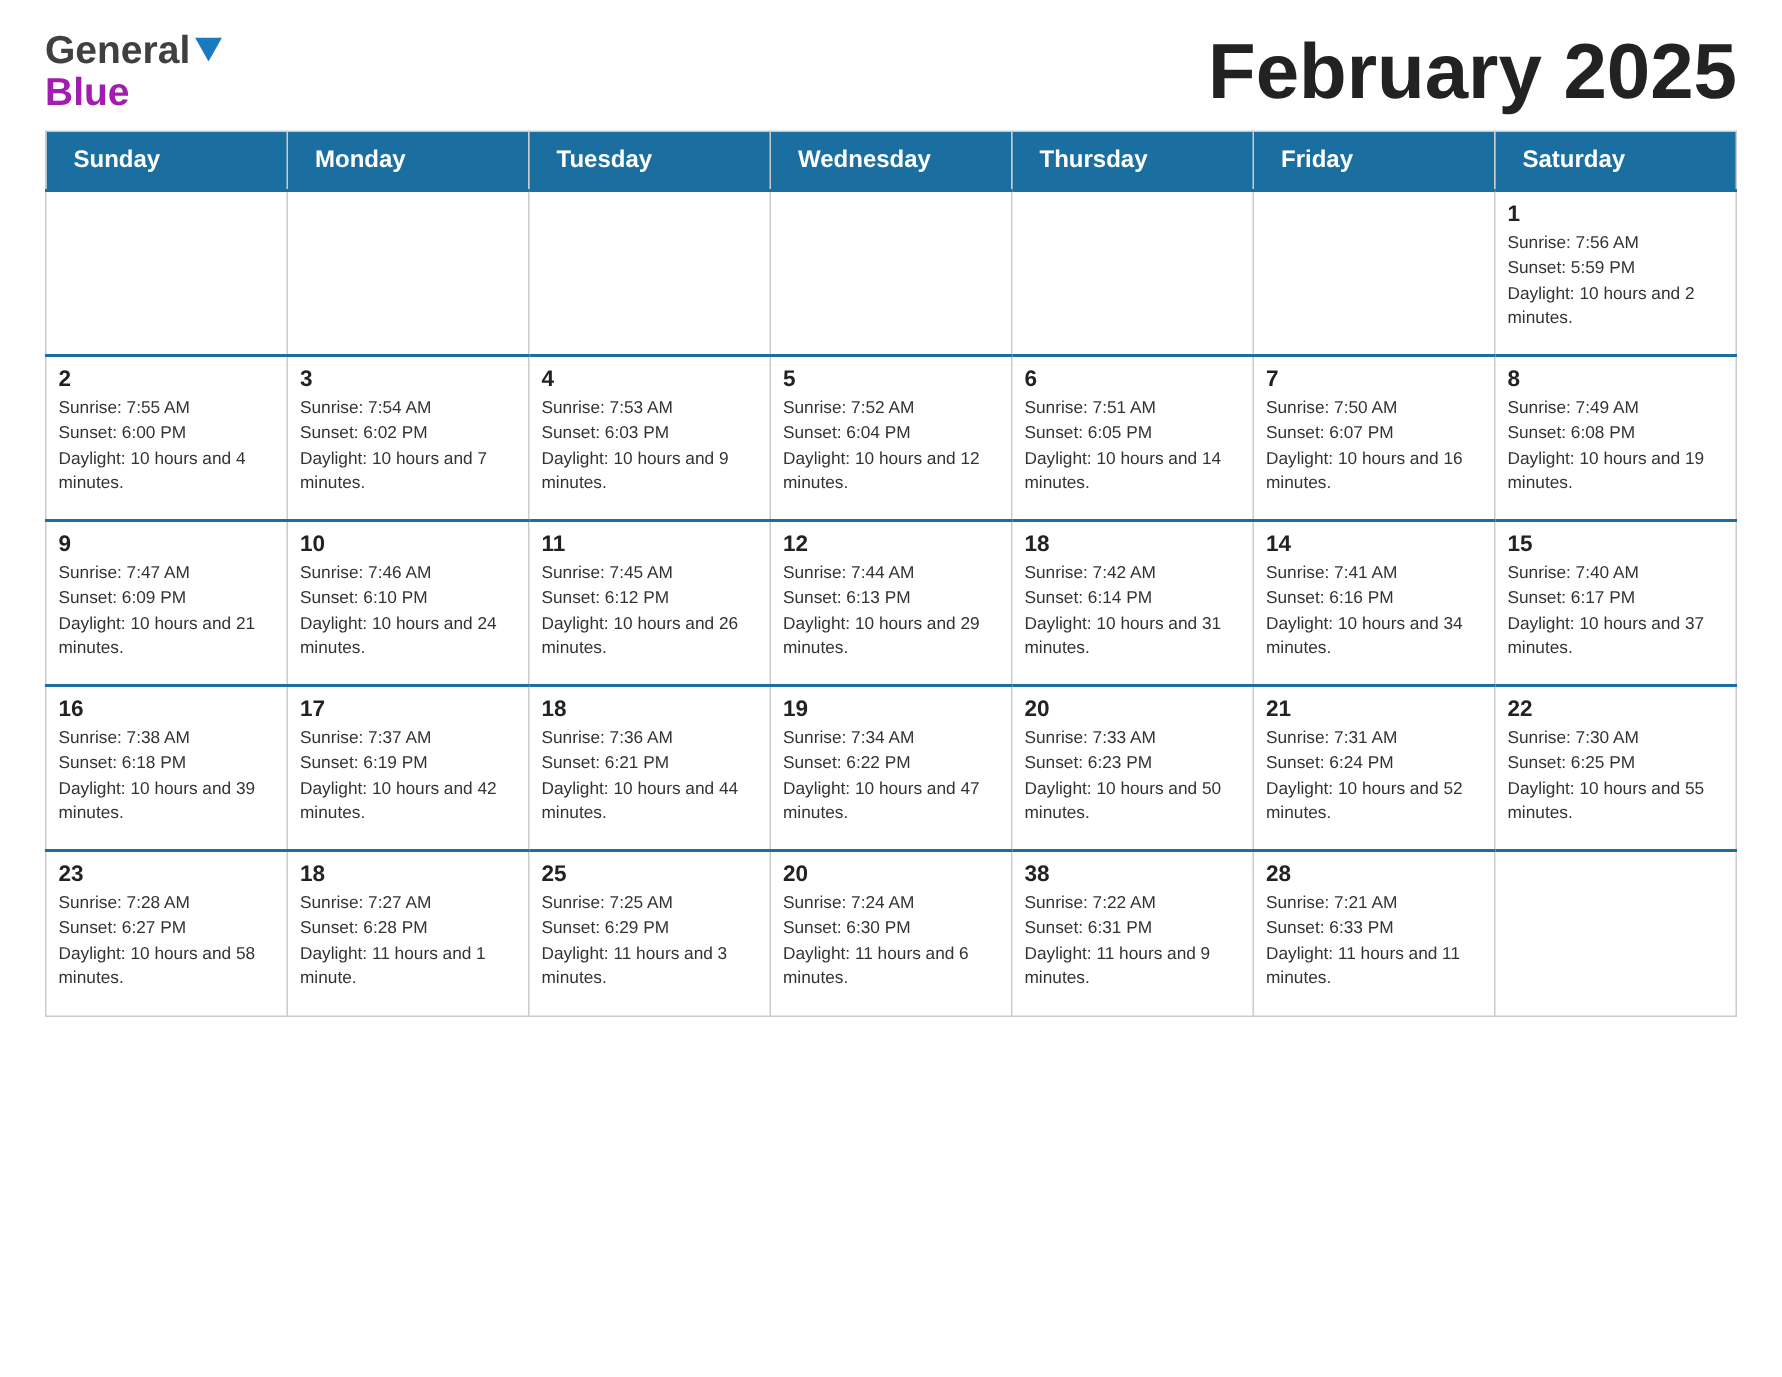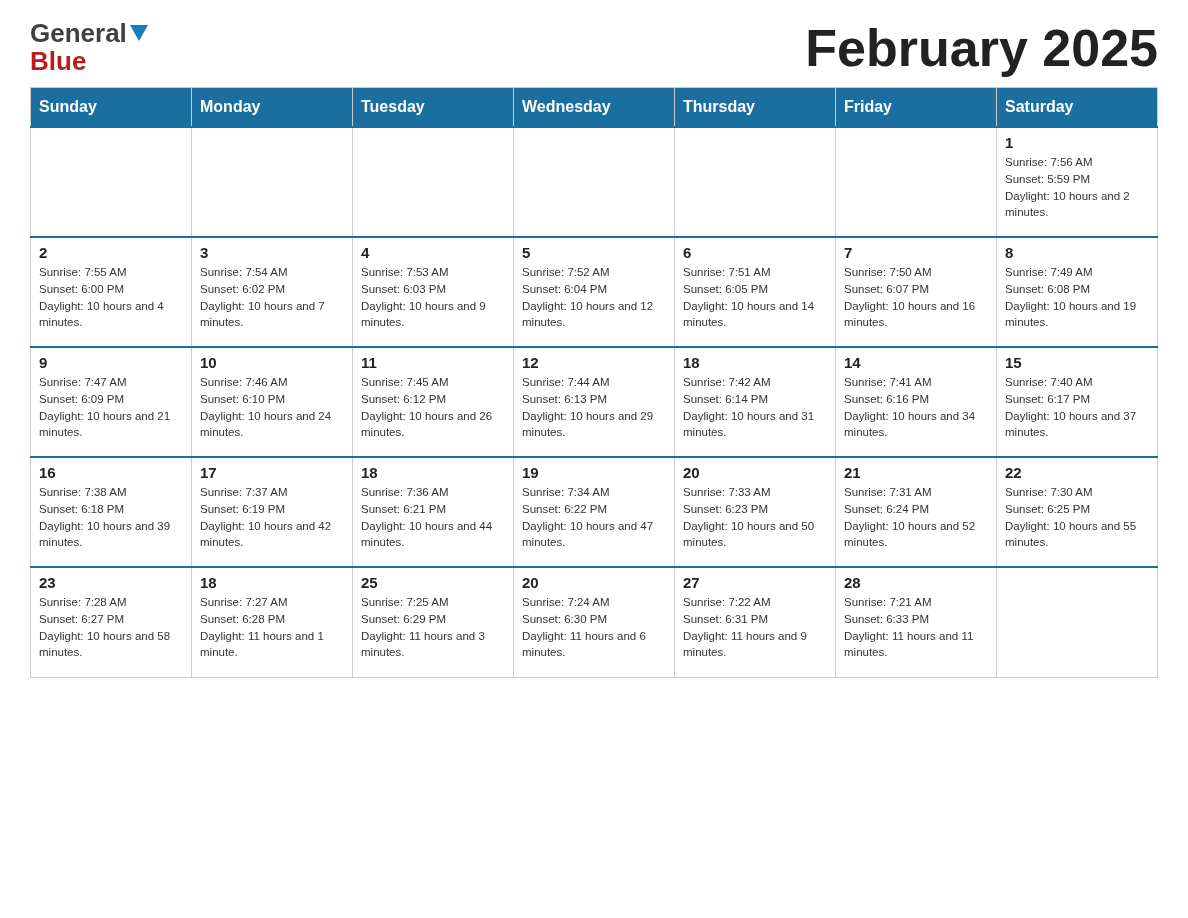--- a/index.html
+++ b/index.html
@@ -37,21 +37,21 @@
     .calendar {
       width: 100%;
       border-collapse: collapse;
       margin-top: 10px;
     }
     .calendar th {
       background: #1a6fa0;
       color: #fff;
       font-size: 16px;
       font-weight: bold;
-      padding: 10px 8px;
+      padding: 10px 18px;
       text-align: left;
       border: 1px solid #ccc;
     }
     .calendar td {
       vertical-align: top;
       border: 1px solid #ccc;
       padding: 6px 8px;
       width: calc(100% / 7);
       min-height: 110px;
       height: 110px;
@@ -86,21 +86,21 @@
       font-weight: bold;
       color: #404040;
     }
     .logo-triangle-svg {
       display: inline-block;
       margin-left: 3px;
     }
     .logo-blue-text {
       font-size: 26px;
       font-weight: bold;
-      color: #b91c1c;
+      color: #a21caf;
     }
   </style>
 </head>
 <body>
 
 <div class="header">
   <div class="logo">
     <div class="logo-row">
       <span class="logo-general-text">General</span>
       <svg class="logo-triangle-svg" width="18" height="16" viewBox="0 0 18 16">
@@ -242,21 +242,21 @@
         </td>
         <td>
           <div class="day-number">25</div>
           <div class="day-info">Sunrise: 7:25 AM<br>Sunset: 6:29 PM<br>Daylight: 11 hours and 3 minutes.</div>
         </td>
         <td>
           <div class="day-number">20</div>
           <div class="day-info">Sunrise: 7:24 AM<br>Sunset: 6:30 PM<br>Daylight: 11 hours and 6 minutes.</div>
         </td>
         <td>
-          <div class="day-number">27</div>
+          <div class="day-number">38</div>
           <div class="day-info">Sunrise: 7:22 AM<br>Sunset: 6:31 PM<br>Daylight: 11 hours and 9 minutes.</div>
         </td>
         <td>
           <div class="day-number">28</div>
           <div class="day-info">Sunrise: 7:21 AM<br>Sunset: 6:33 PM<br>Daylight: 11 hours and 11 minutes.</div>
         </td>
         <td class="empty-cell"></td>
       </tr>
     </tbody>
 </table>

